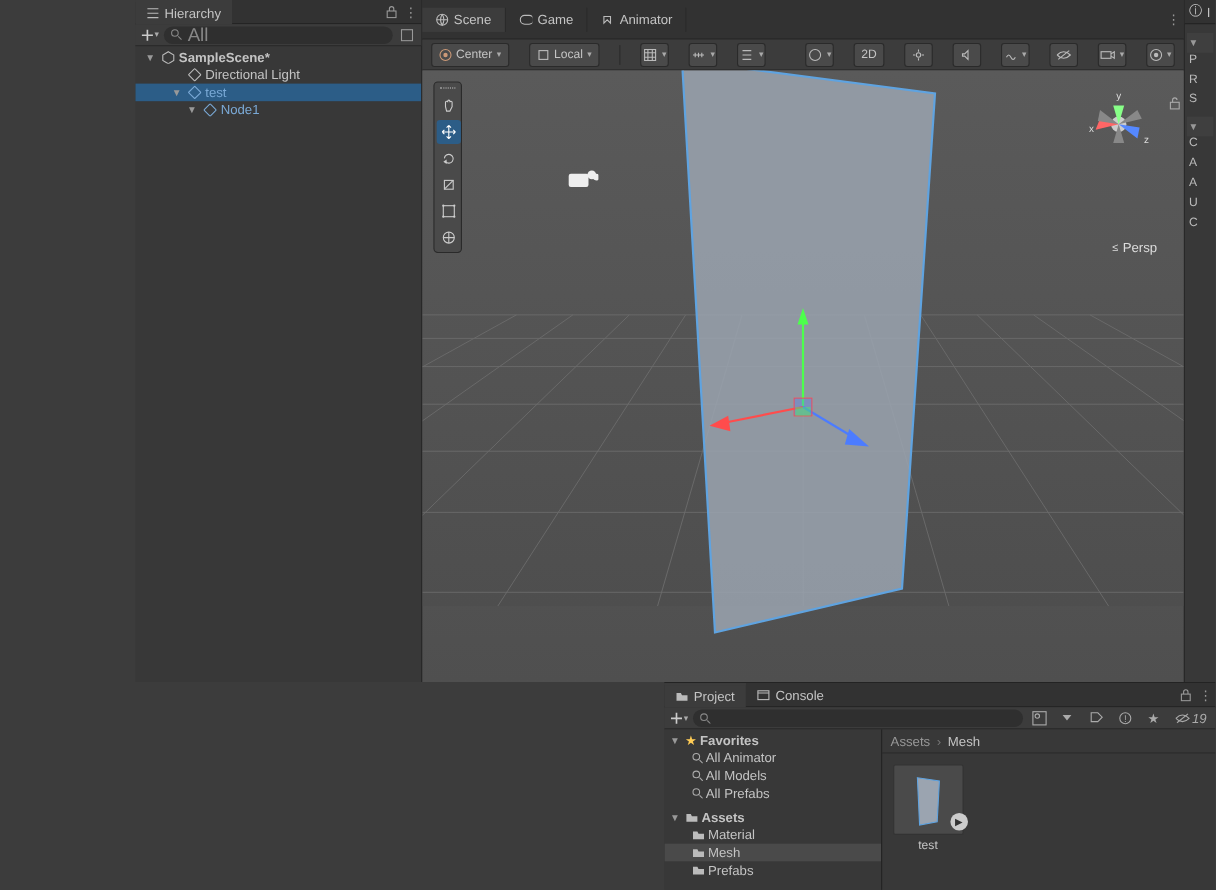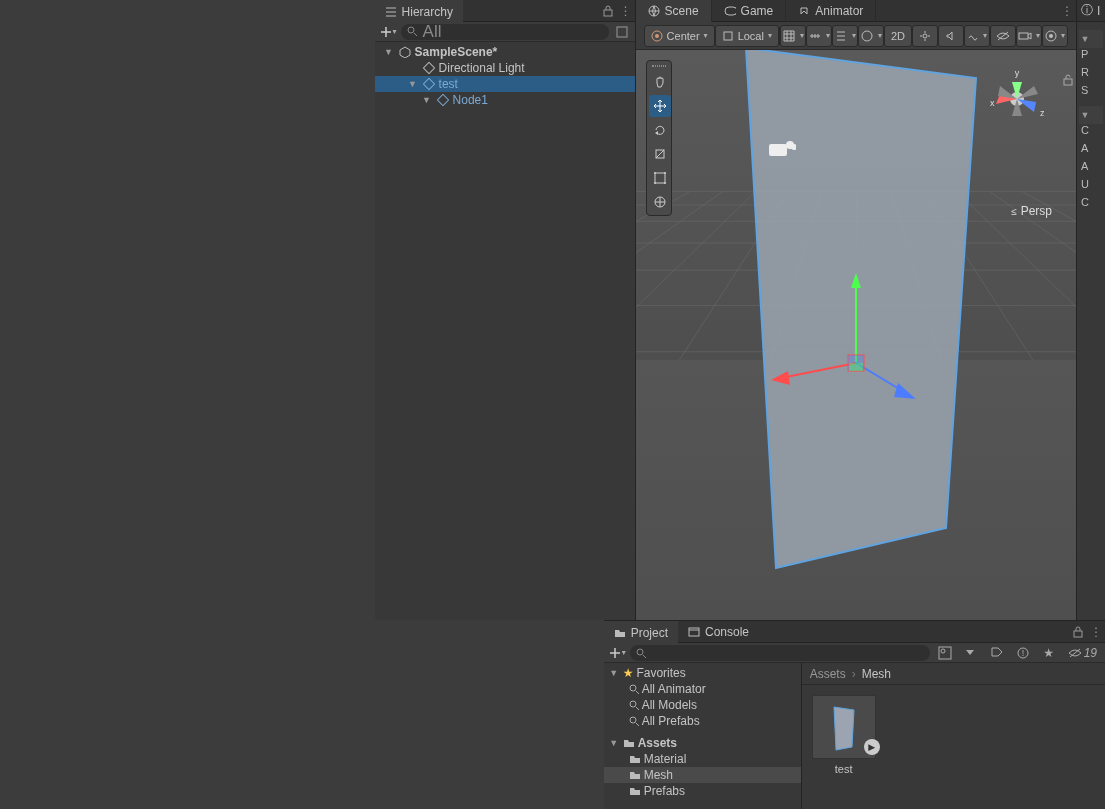--- a/index.html
+++ b/index.html
@@ -29,26 +29,26 @@
 .tree { flex:1; padding:2px 0; overflow:auto; }
 .tree-row { height:16px; display:flex; align-items:center; padding:0 4px; cursor:pointer; white-space:nowrap; }
 .tree-row.selected { background:#2c5d87; color:#fff; }
 .tree-row.prefab { color:#7aa9d6; }
 .tree-indent { display:inline-block; }
 .tree-arrow { width:12px; height:12px; display:inline-flex; align-items:center; justify-content:center; font-size:9px; color:#999; }
 .tree-icon { width:14px; height:14px; margin:0 3px; display:inline-flex; align-items:center; justify-content:center; }
 .tree-label { }
 
 
-.s-tabs { height:22px; background:#323232; display:flex; align-items:center; border-bottom:1px solid #232323; }
+.s-tabs { height:36px; background:#323232; display:flex; align-items:center; border-bottom:1px solid #232323; }
 .s-tab { height:22px; padding:0 12px; display:flex; align-items:center; gap:5px; cursor:pointer; border-right:1px solid #2a2a2a; }
 .s-tab.active { background:#3c3c3c; }
 
 
-.s-toolbar { height:28px; background:#3c3c3c; display:flex; align-items:center; gap:0; padding:0 8px; border-bottom:1px solid #2a2a2a; }
+.s-toolbar { height:28px; background:#3c3c3c; display:flex; align-items:center; gap:18px; padding:0 8px; border-bottom:1px solid #2a2a2a; }
 .tbtn { height:22px; background:#4a4a4a; border:1px solid #2a2a2a; border-radius:3px; display:flex; align-items:center; padding:0 6px; gap:4px; font-size:11px; cursor:pointer; }
 .tbtn.icon { padding:0; width:26px; justify-content:center; }
 .caret { font-size:8px; color:#aaa; }
 .sep { width:1px; height:18px; background:#2a2a2a; }
 
 
 .viewport { flex:1; position:relative; background:linear-gradient(180deg,#5a5a5a 0%, #555 60%, #4f4f4f 100%); overflow:hidden; }
 .grid-svg { position:absolute; inset:0; }
 .quad { position:absolute; left:50%; top:50%; transform:translate(-50%,-55%); }
 .gizmo-axes { position:absolute; left:50%; top:50%; transform:translate(-50%,-40%); }
@@ -536,21 +536,21 @@
             <line x1="2" y1="10" x2="12" y2="2" stroke="#aaa"></line>
           </svg>
         <span style="margin-left:2px;">19</span>
       </div>
     </div>
     <div class="p-body">
       <div class="p-left">
         <div class="p-row">
           <span class="tree-arrow">▼</span>
             <span style="color:#ffcc55">★</span>
-          <span style="font-weight:normal">Favorites</span>
+          <span style="font-weight:bold">Favorites</span>
         </div>
         <div id="fav-rows">
             <div class="p-row">
               <span style="width:18px"></span>
               <svg width="10" height="10">
                 <circle cx="4" cy="4" r="3" fill="none" stroke="#aaa"></circle>
                 <line x1="7" y1="7" x2="10" y2="10" stroke="#aaa"></line>
               </svg>
               <span>All Animator</span>
             </div>

